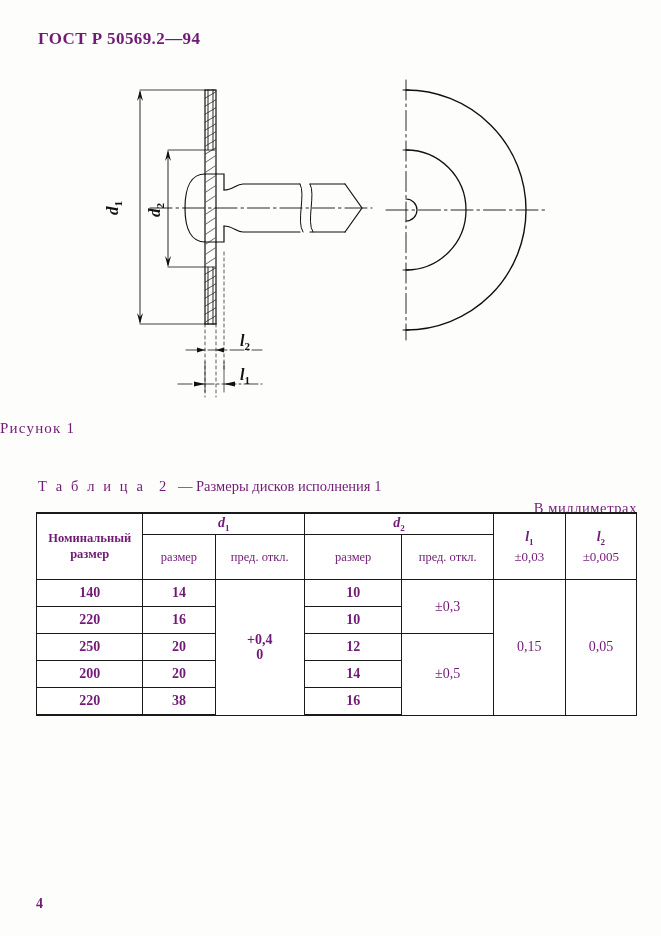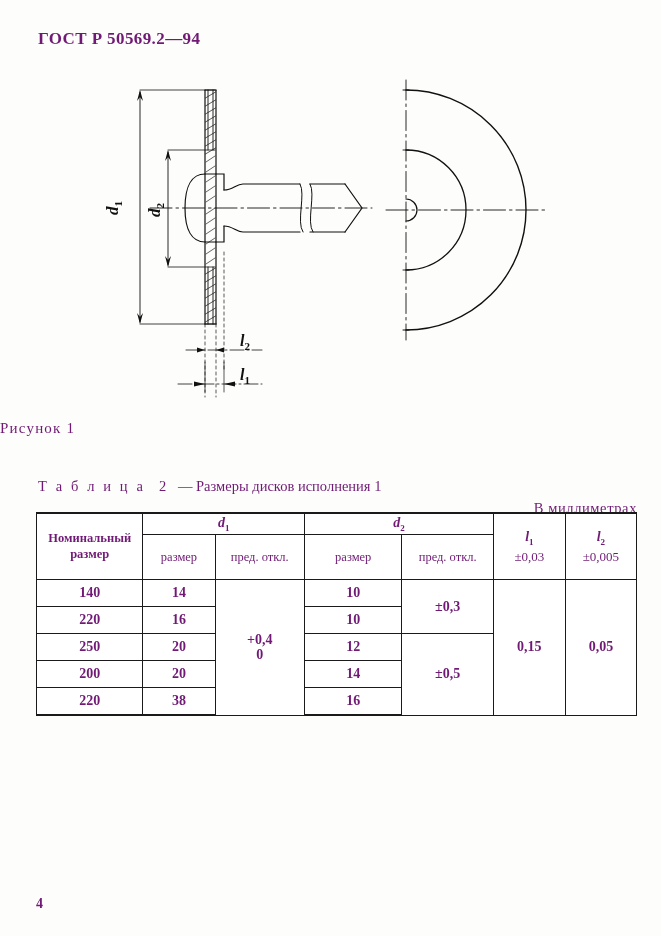--- a/index.html
+++ b/index.html
@@ -111,21 +111,21 @@
     font-style: italic;
     font-weight: bold;
     font-size: 14px;
   }
   .val {
     font-weight: bold;
     font-size: 14px;
     height: 26px;
   }
   .val-plain {
-    font-weight: bold;
+    font-weight: normal;
     font-size: 14px;
   }
   .tol-stack {
     font-weight: bold;
     font-size: 14px;
     line-height: 1.1;
   }
 
   .page-number {
     position: absolute;

